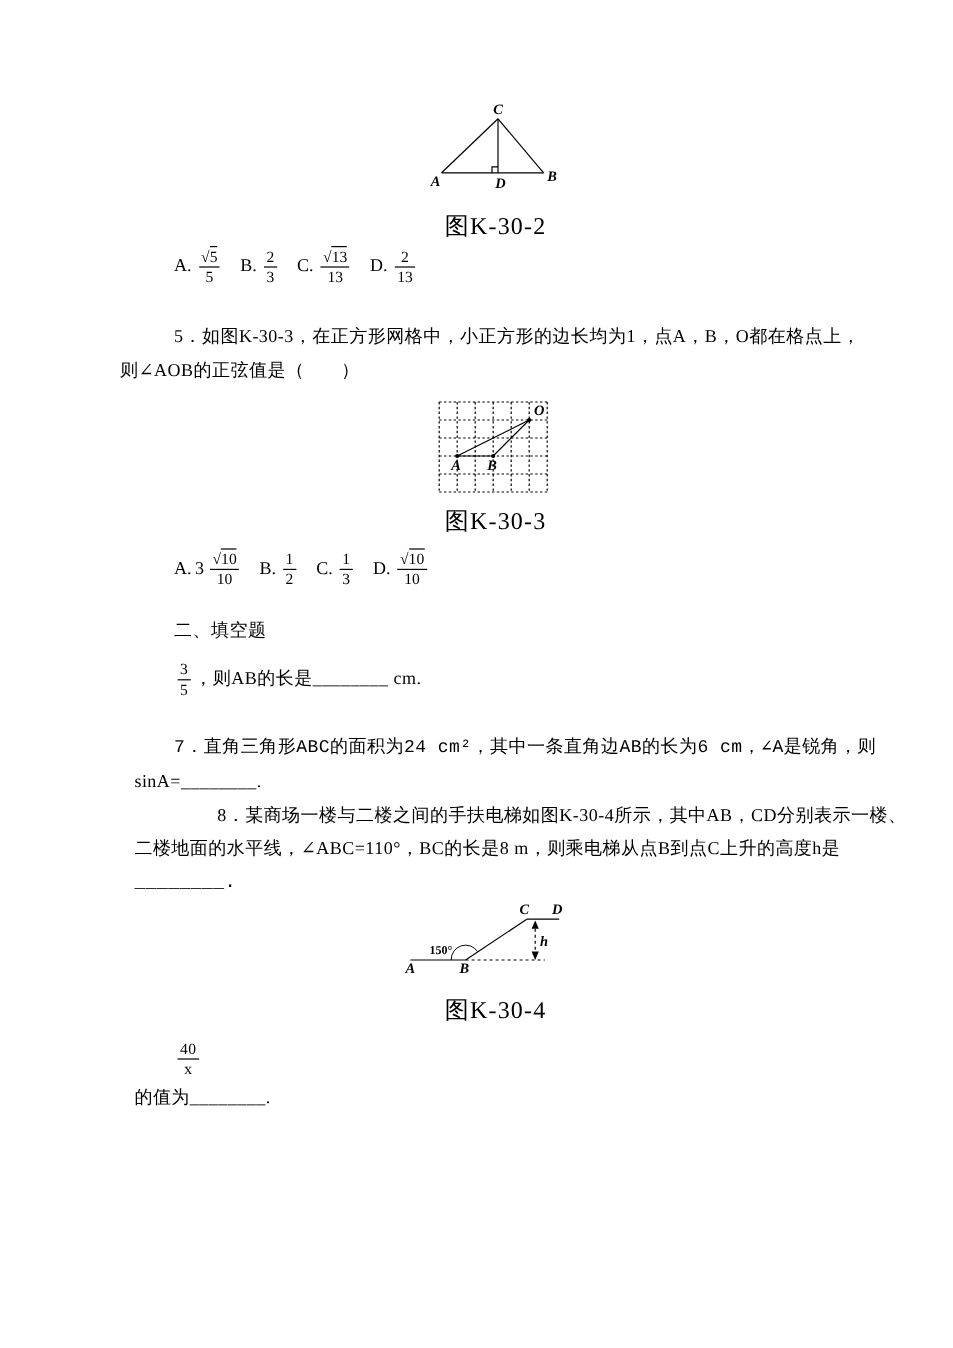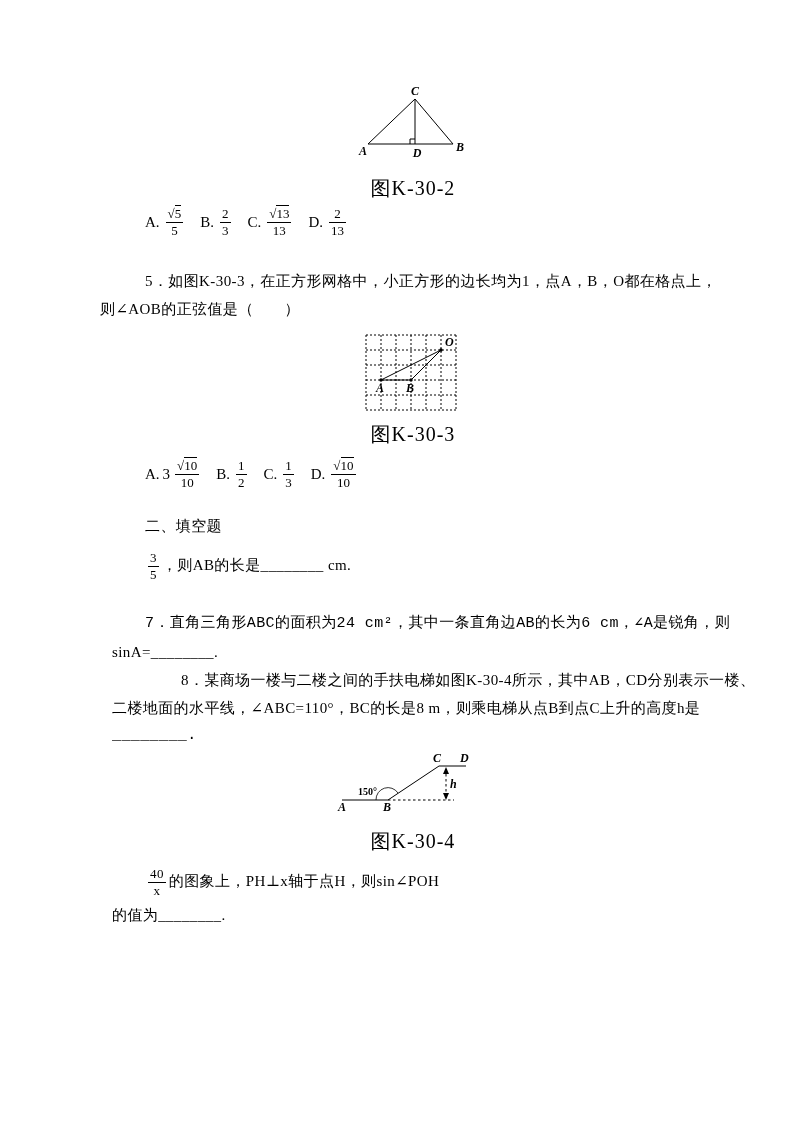--- a/index.html
+++ b/index.html
@@ -187,15 +187,15 @@
     <text x="2" y="59">A</text>
     <text x="47" y="59">B</text>
     <text x="97" y="10">C</text>
     <text x="124" y="10">D</text>
     <text x="114" y="36">h</text>
   </svg>
 </div>
 <div class="cap" style="left:328px; top:828px;text-align:center;">图K-30-4</div>
 
 <div class="abs qline" style="left:145px; top:866px;">
-  <span class="frac"><span class="fn">40</span><span class="fd">x</span></span><span>的图象上，PH⊥x轴于点H，则sin∠POH</span>
+  <span class="frac"><span class="fn">40</span><span class="fd">x</span></span>
 </div>
 <div class="abs qline" style="left:112px; top:905px;">的值为________.</div>
 
 </body></html>

